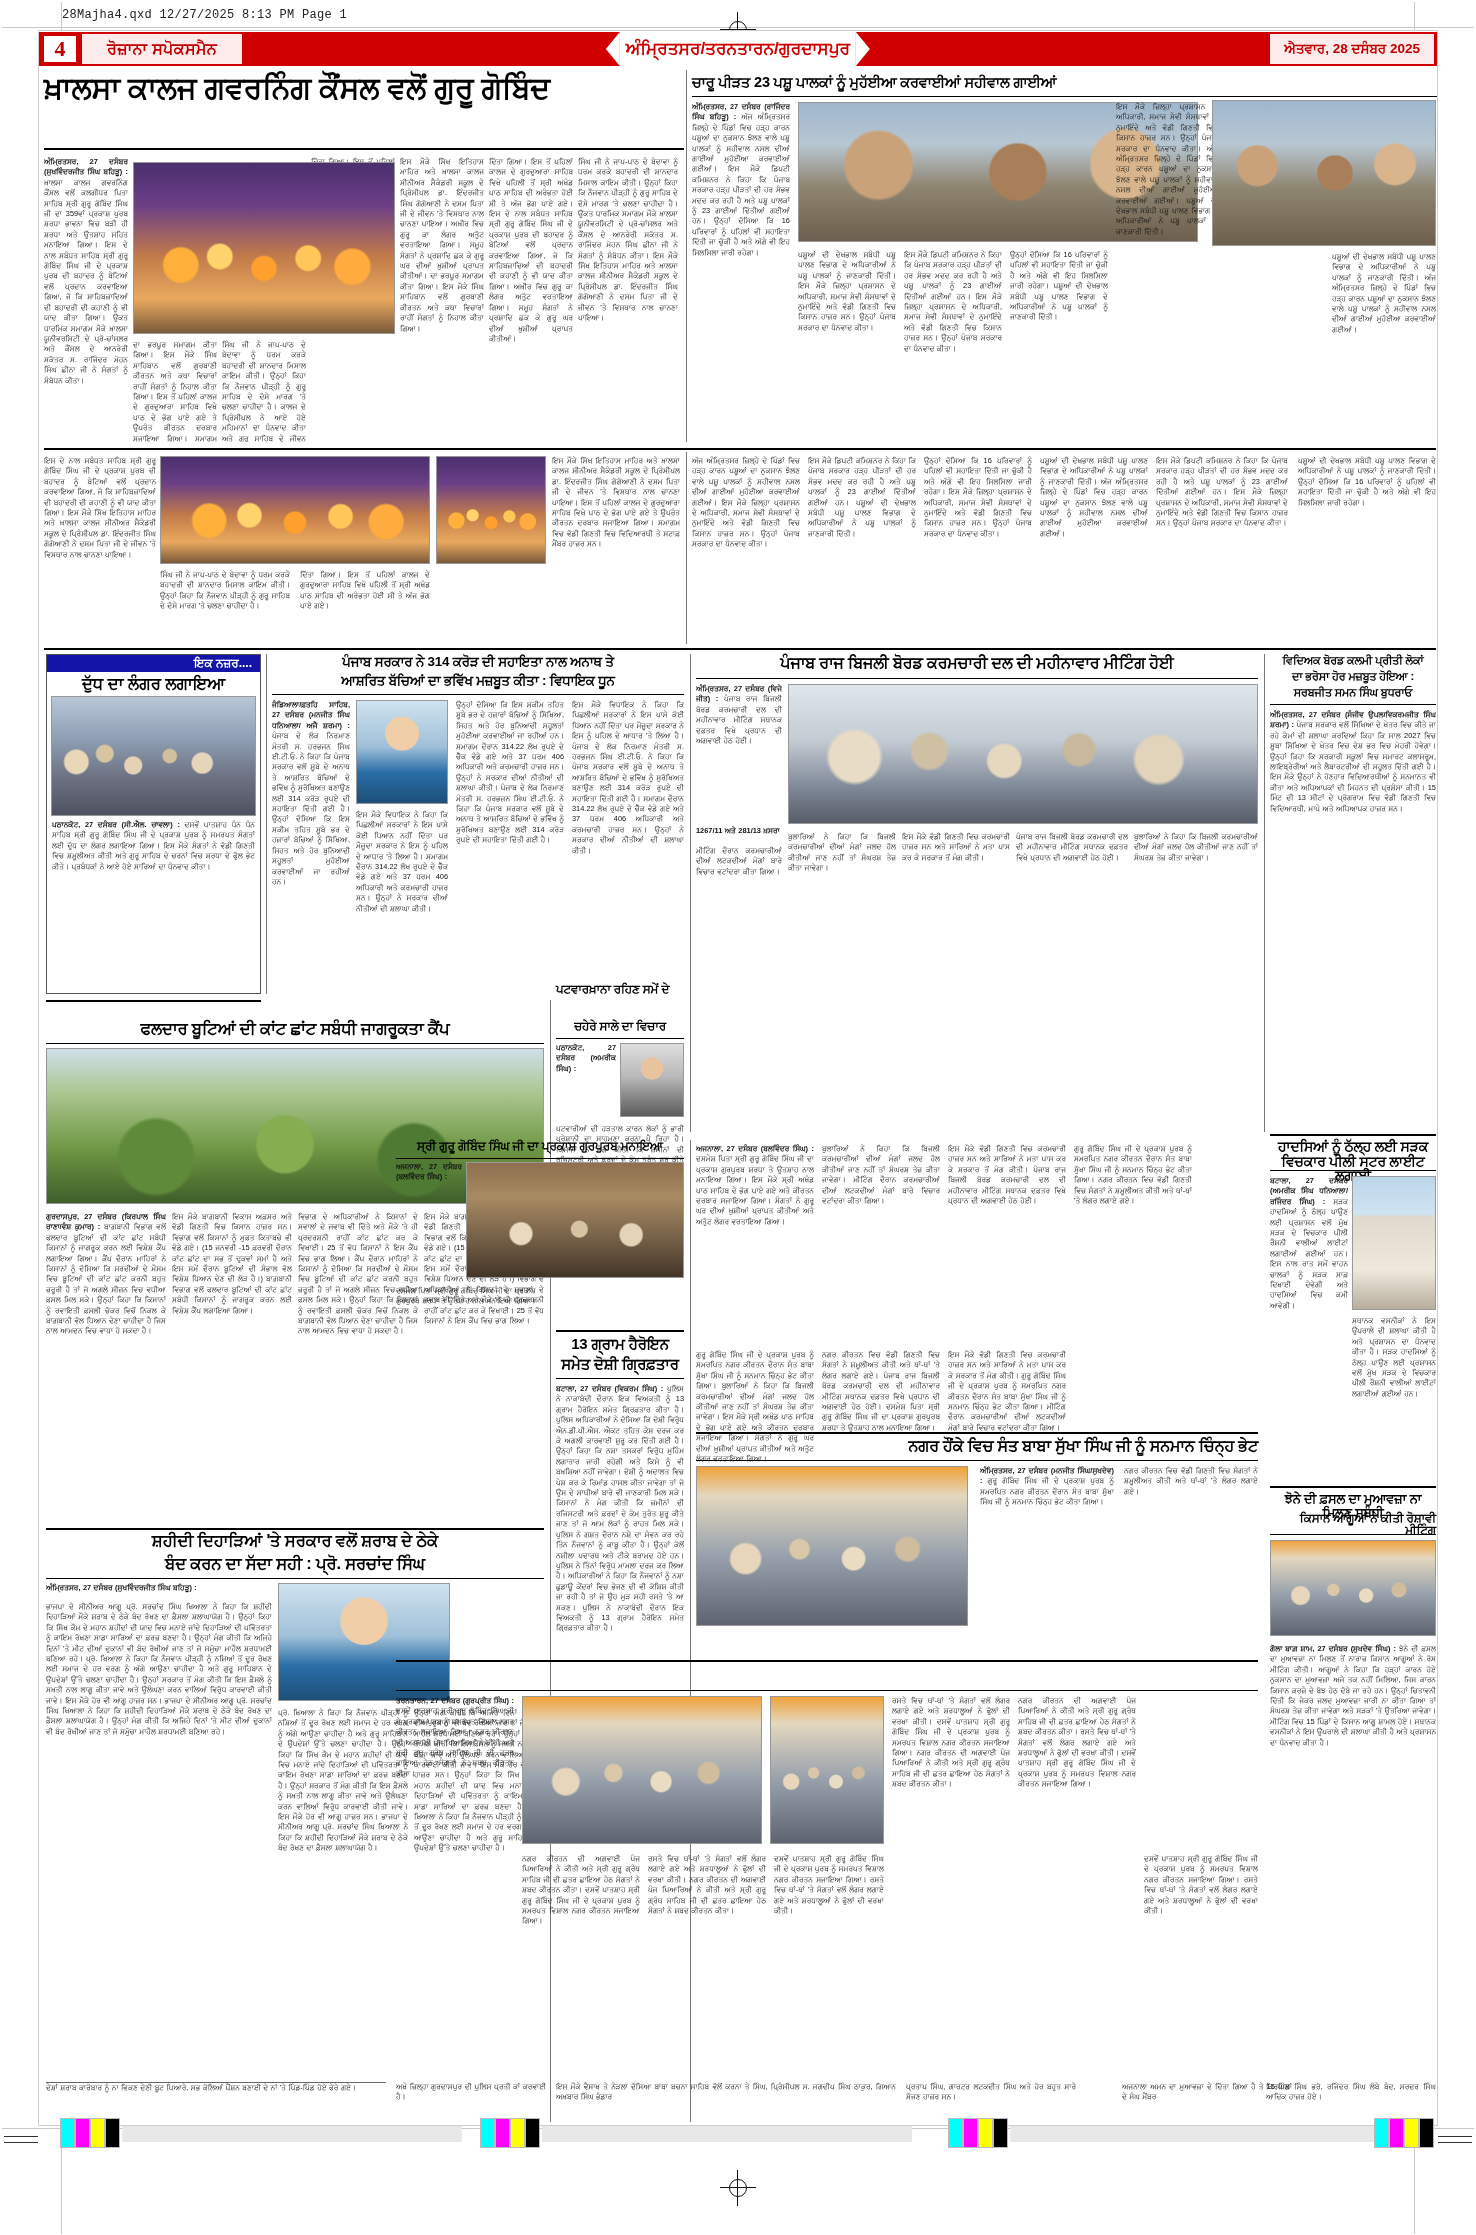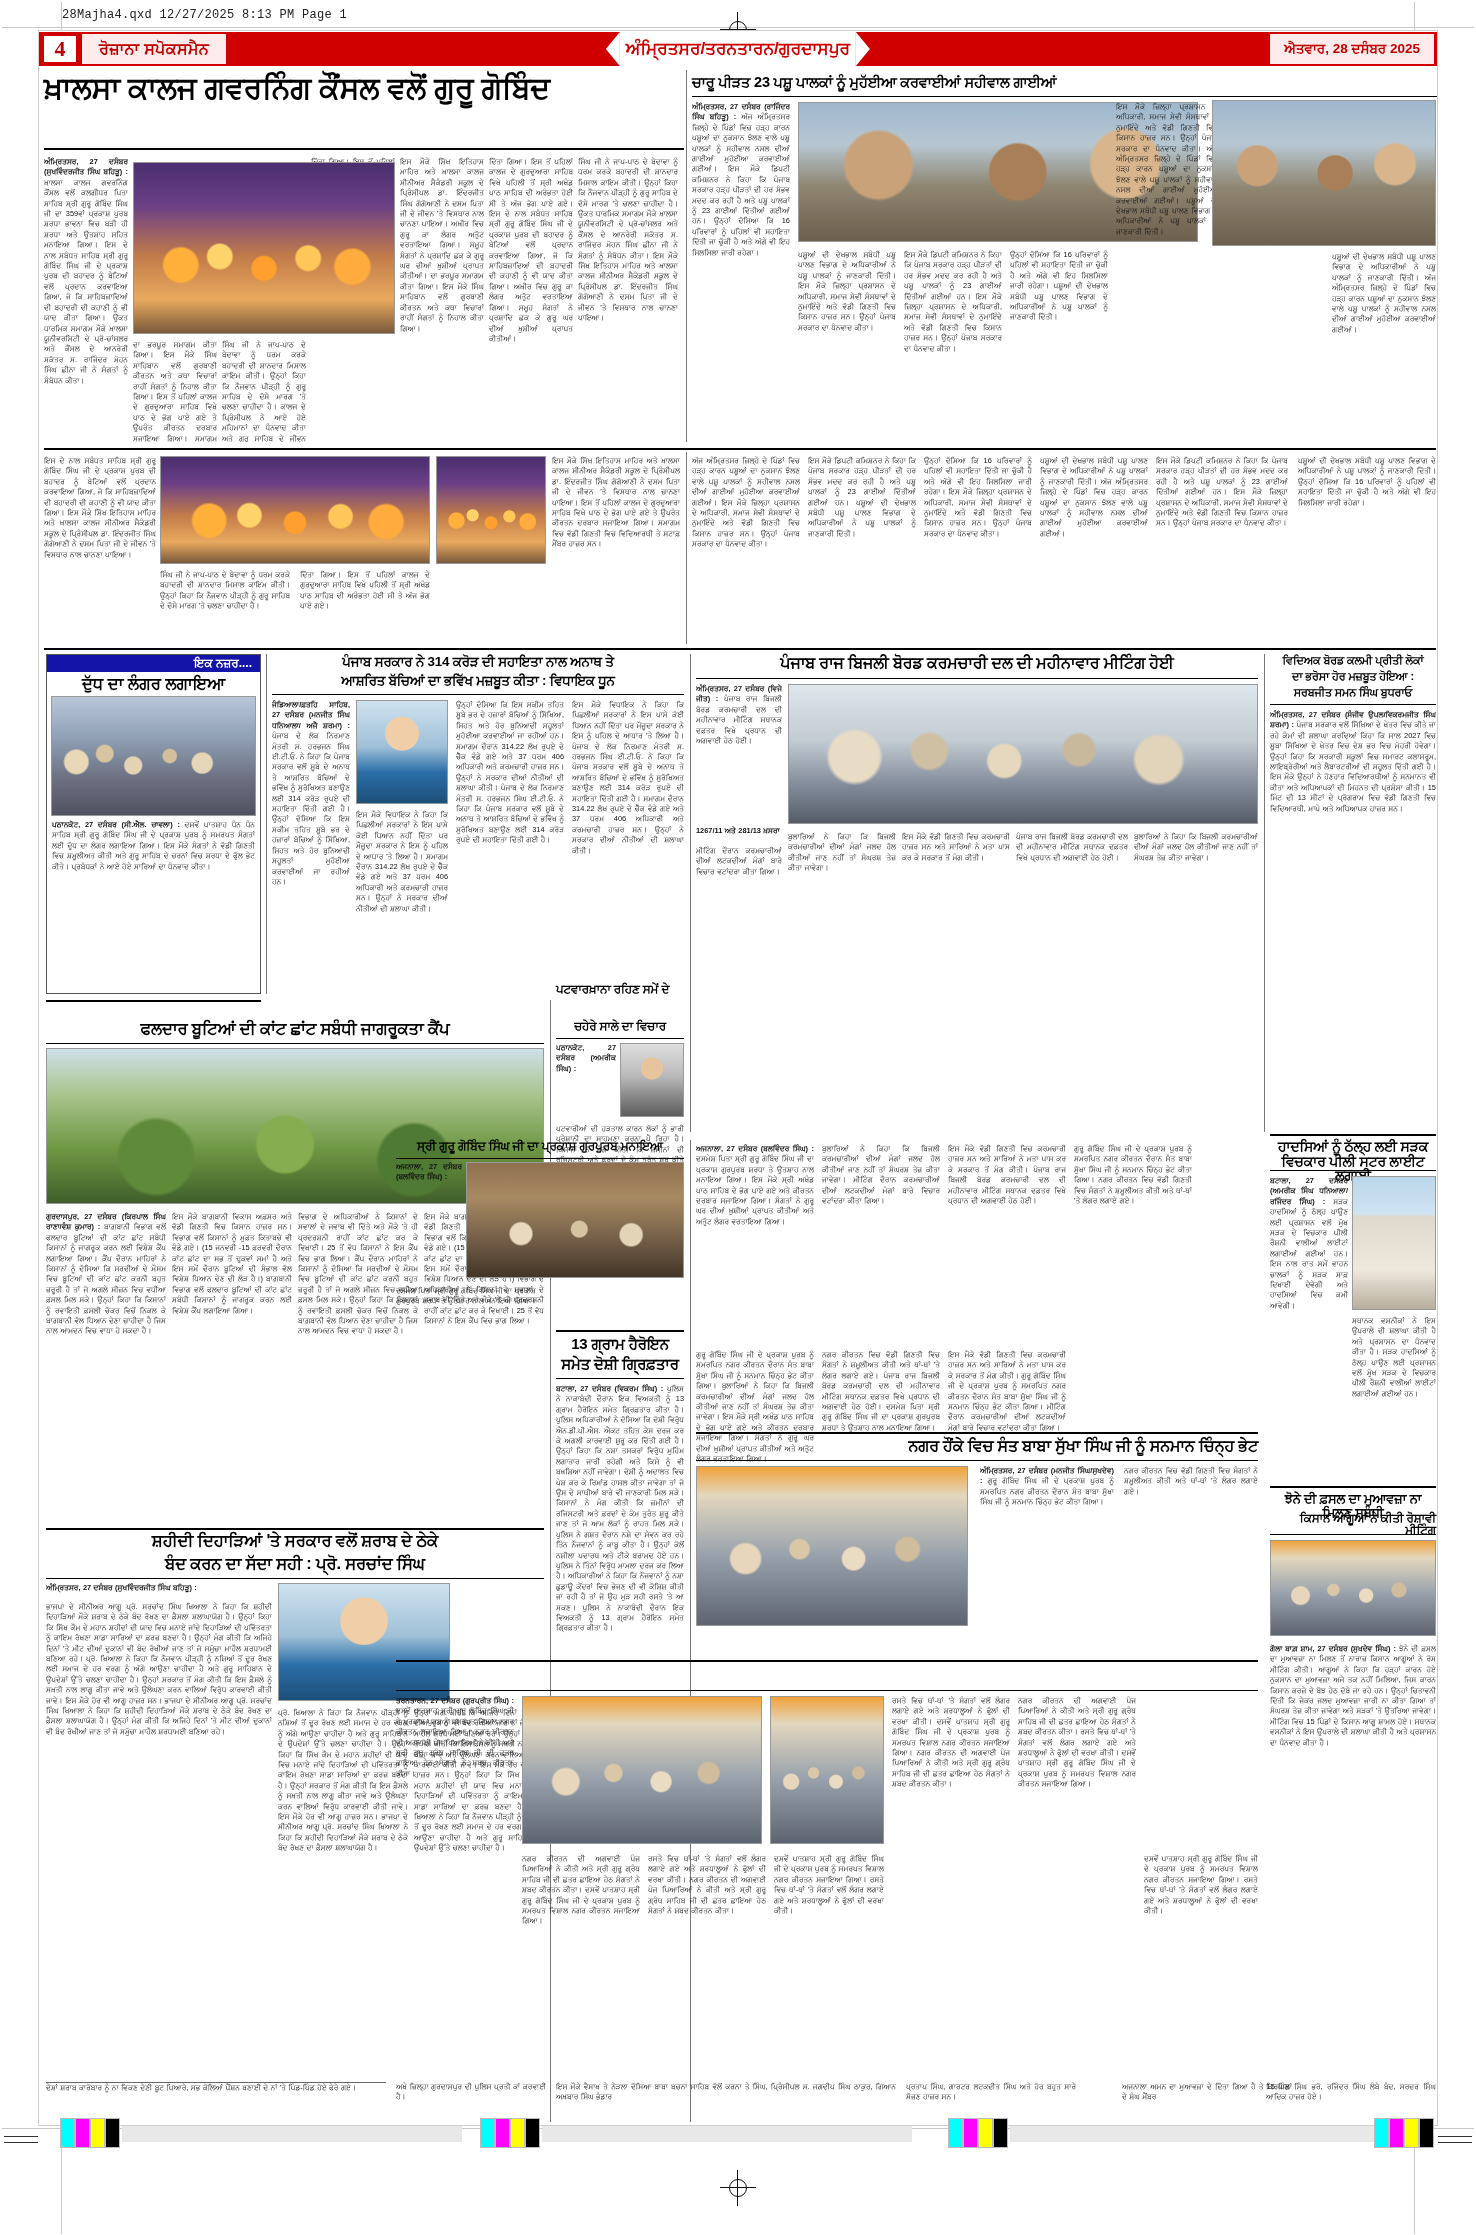--- a/index.html
+++ b/index.html
@@ -46,21 +46,21 @@
     background:#d00000; display:flex; align-items:center;
   }
   .m-left { display:flex; align-items:center; height:34px; }
   .pagenum {
     width:36px; height:30px; margin-left:3px; background:#ffffff; border:2px solid #d00000;
     display:flex; align-items:center; justify-content:center;
     font-weight:bold; font-size:22px; color:#c00000; font-family:"Liberation Serif", serif;
   }
   .paper-name {
     height:30px; margin-left:4px; background:#fdeaea; color:#c00000;
-    padding:0 17px; display:flex; align-items:center; font-weight:bold;
+    padding:0 25px; display:flex; align-items:center; font-weight:bold;
     font-size:16px; letter-spacing:.3px; white-space:nowrap;
   }
   .m-center {
     position:absolute; left:50%; top:0; transform:translateX(-50%);
     height:34px; display:flex; align-items:center;
   }
   .m-center .arrowL, .m-center .arrowR {
     width:0; height:0; border-top:17px solid transparent; border-bottom:17px solid transparent;
   }
   .m-center .arrowL { border-right:14px solid #ffffff; }

